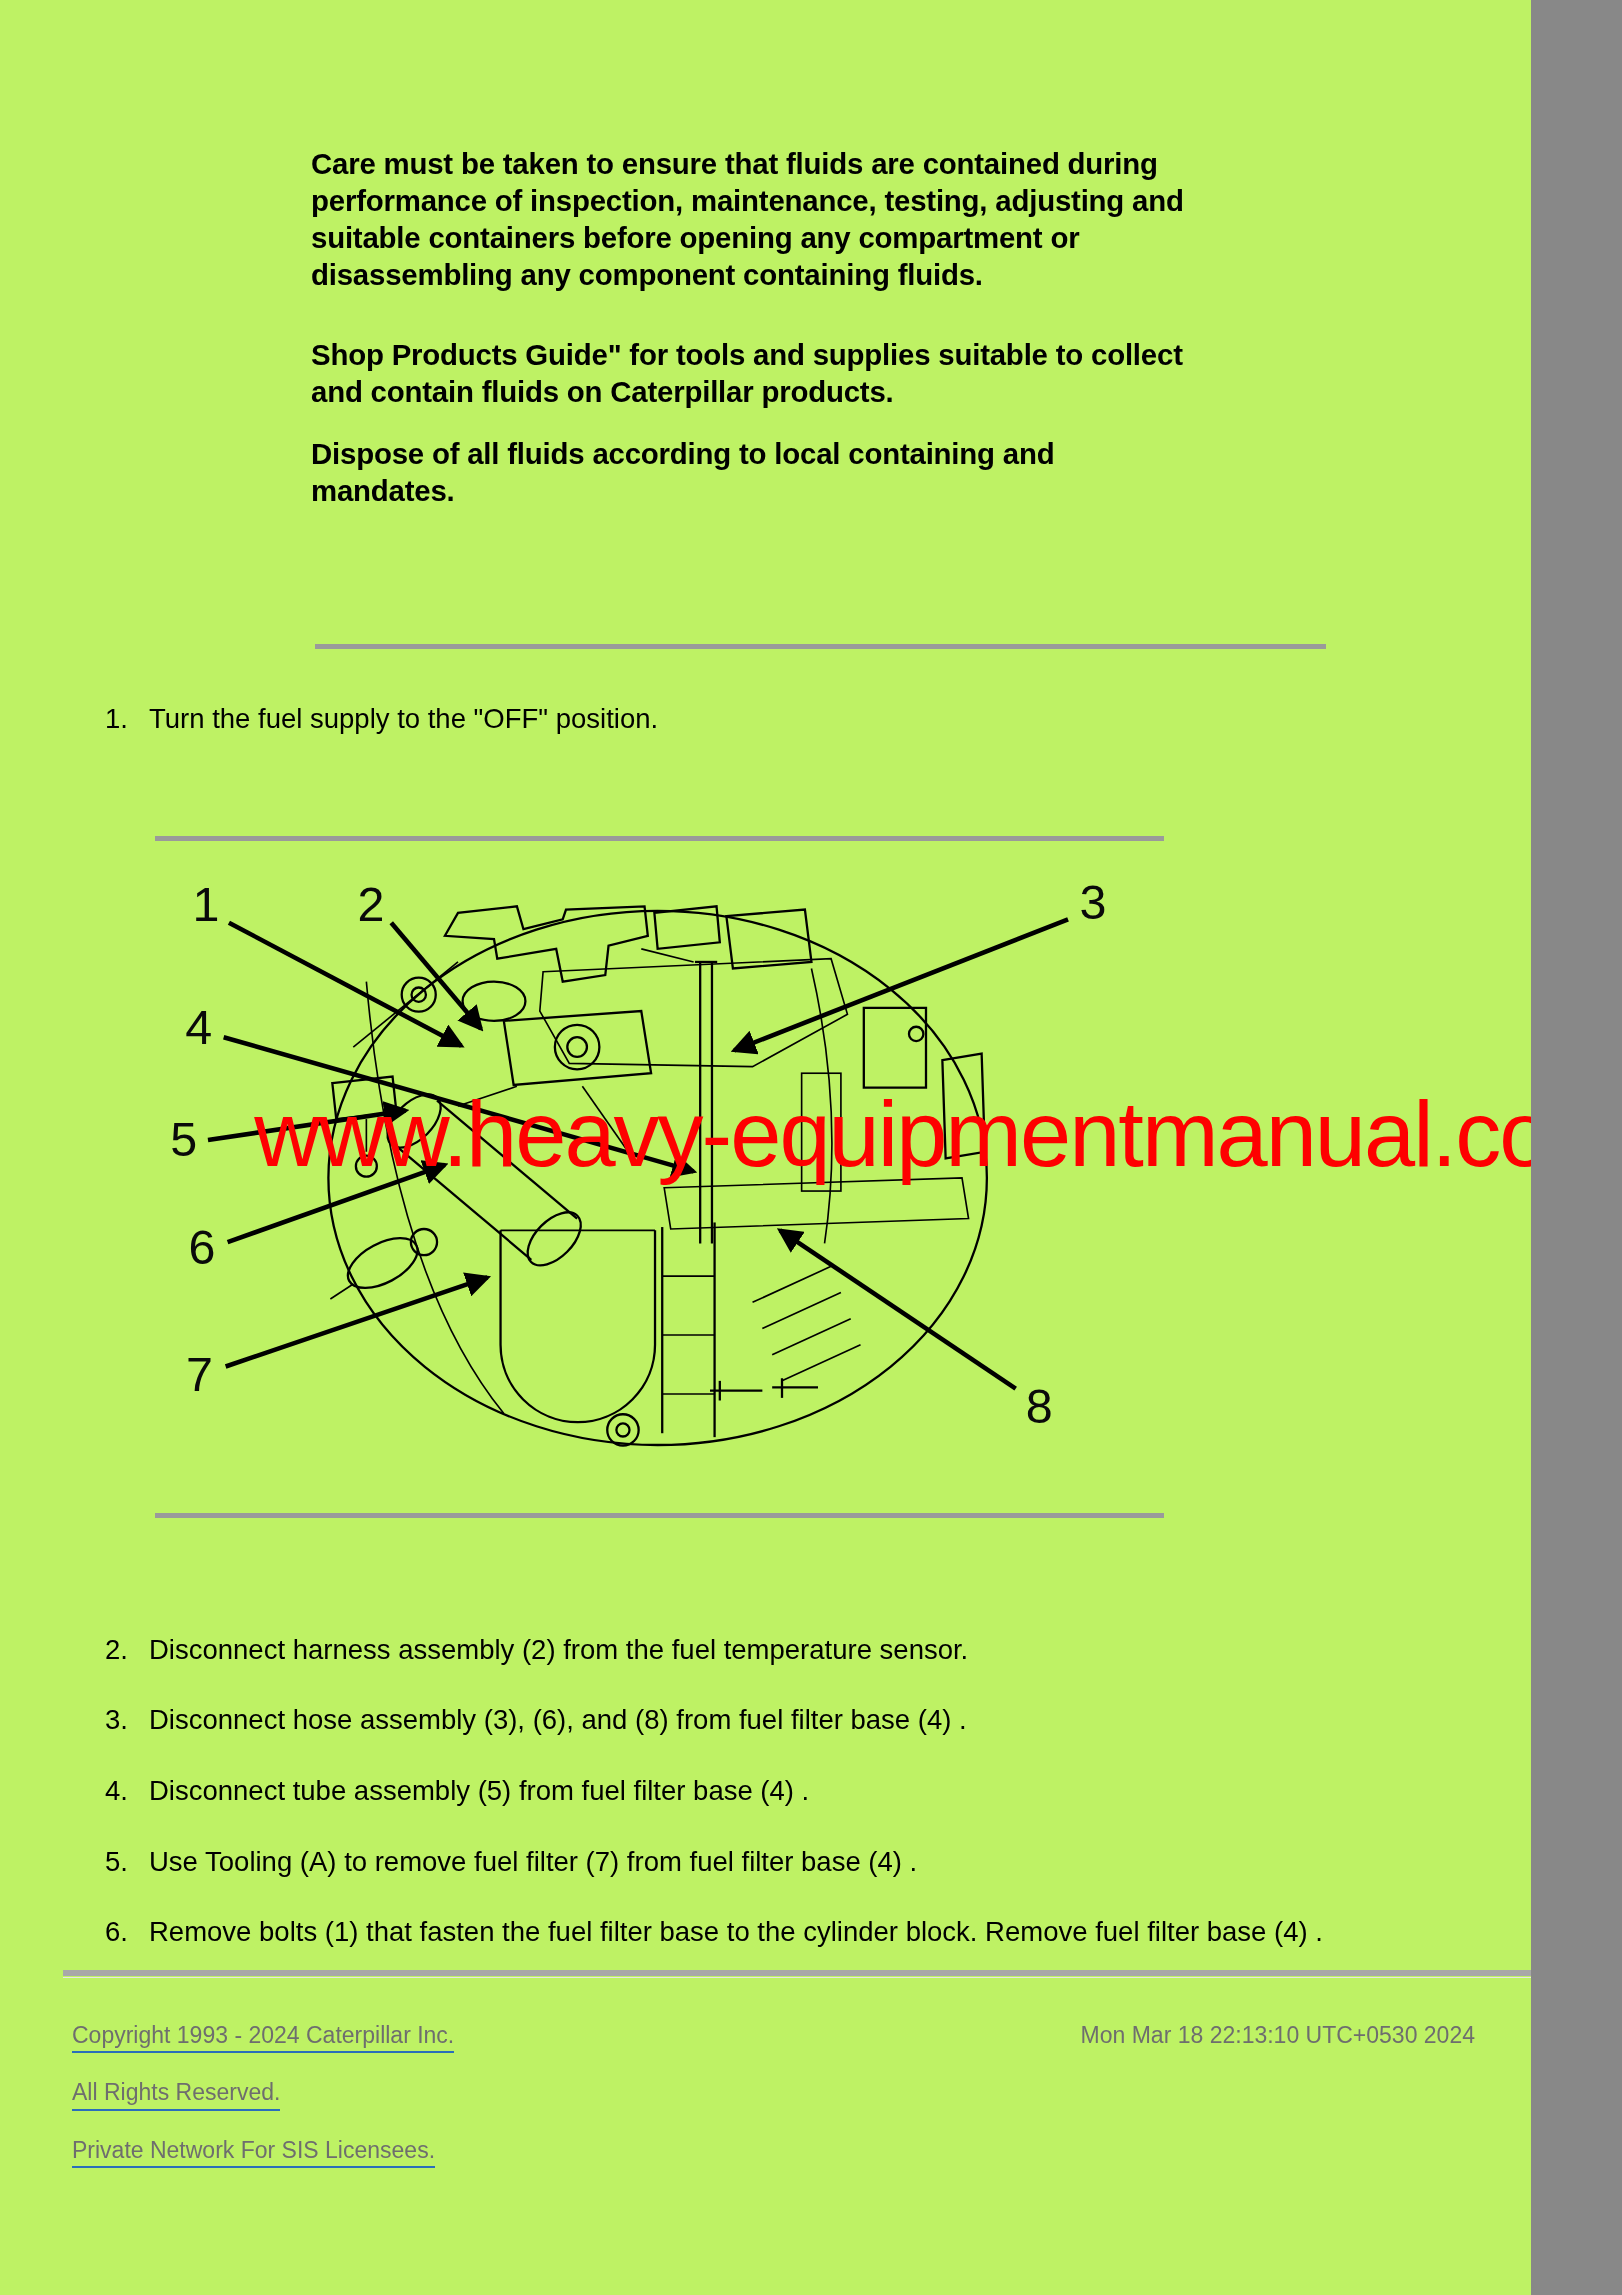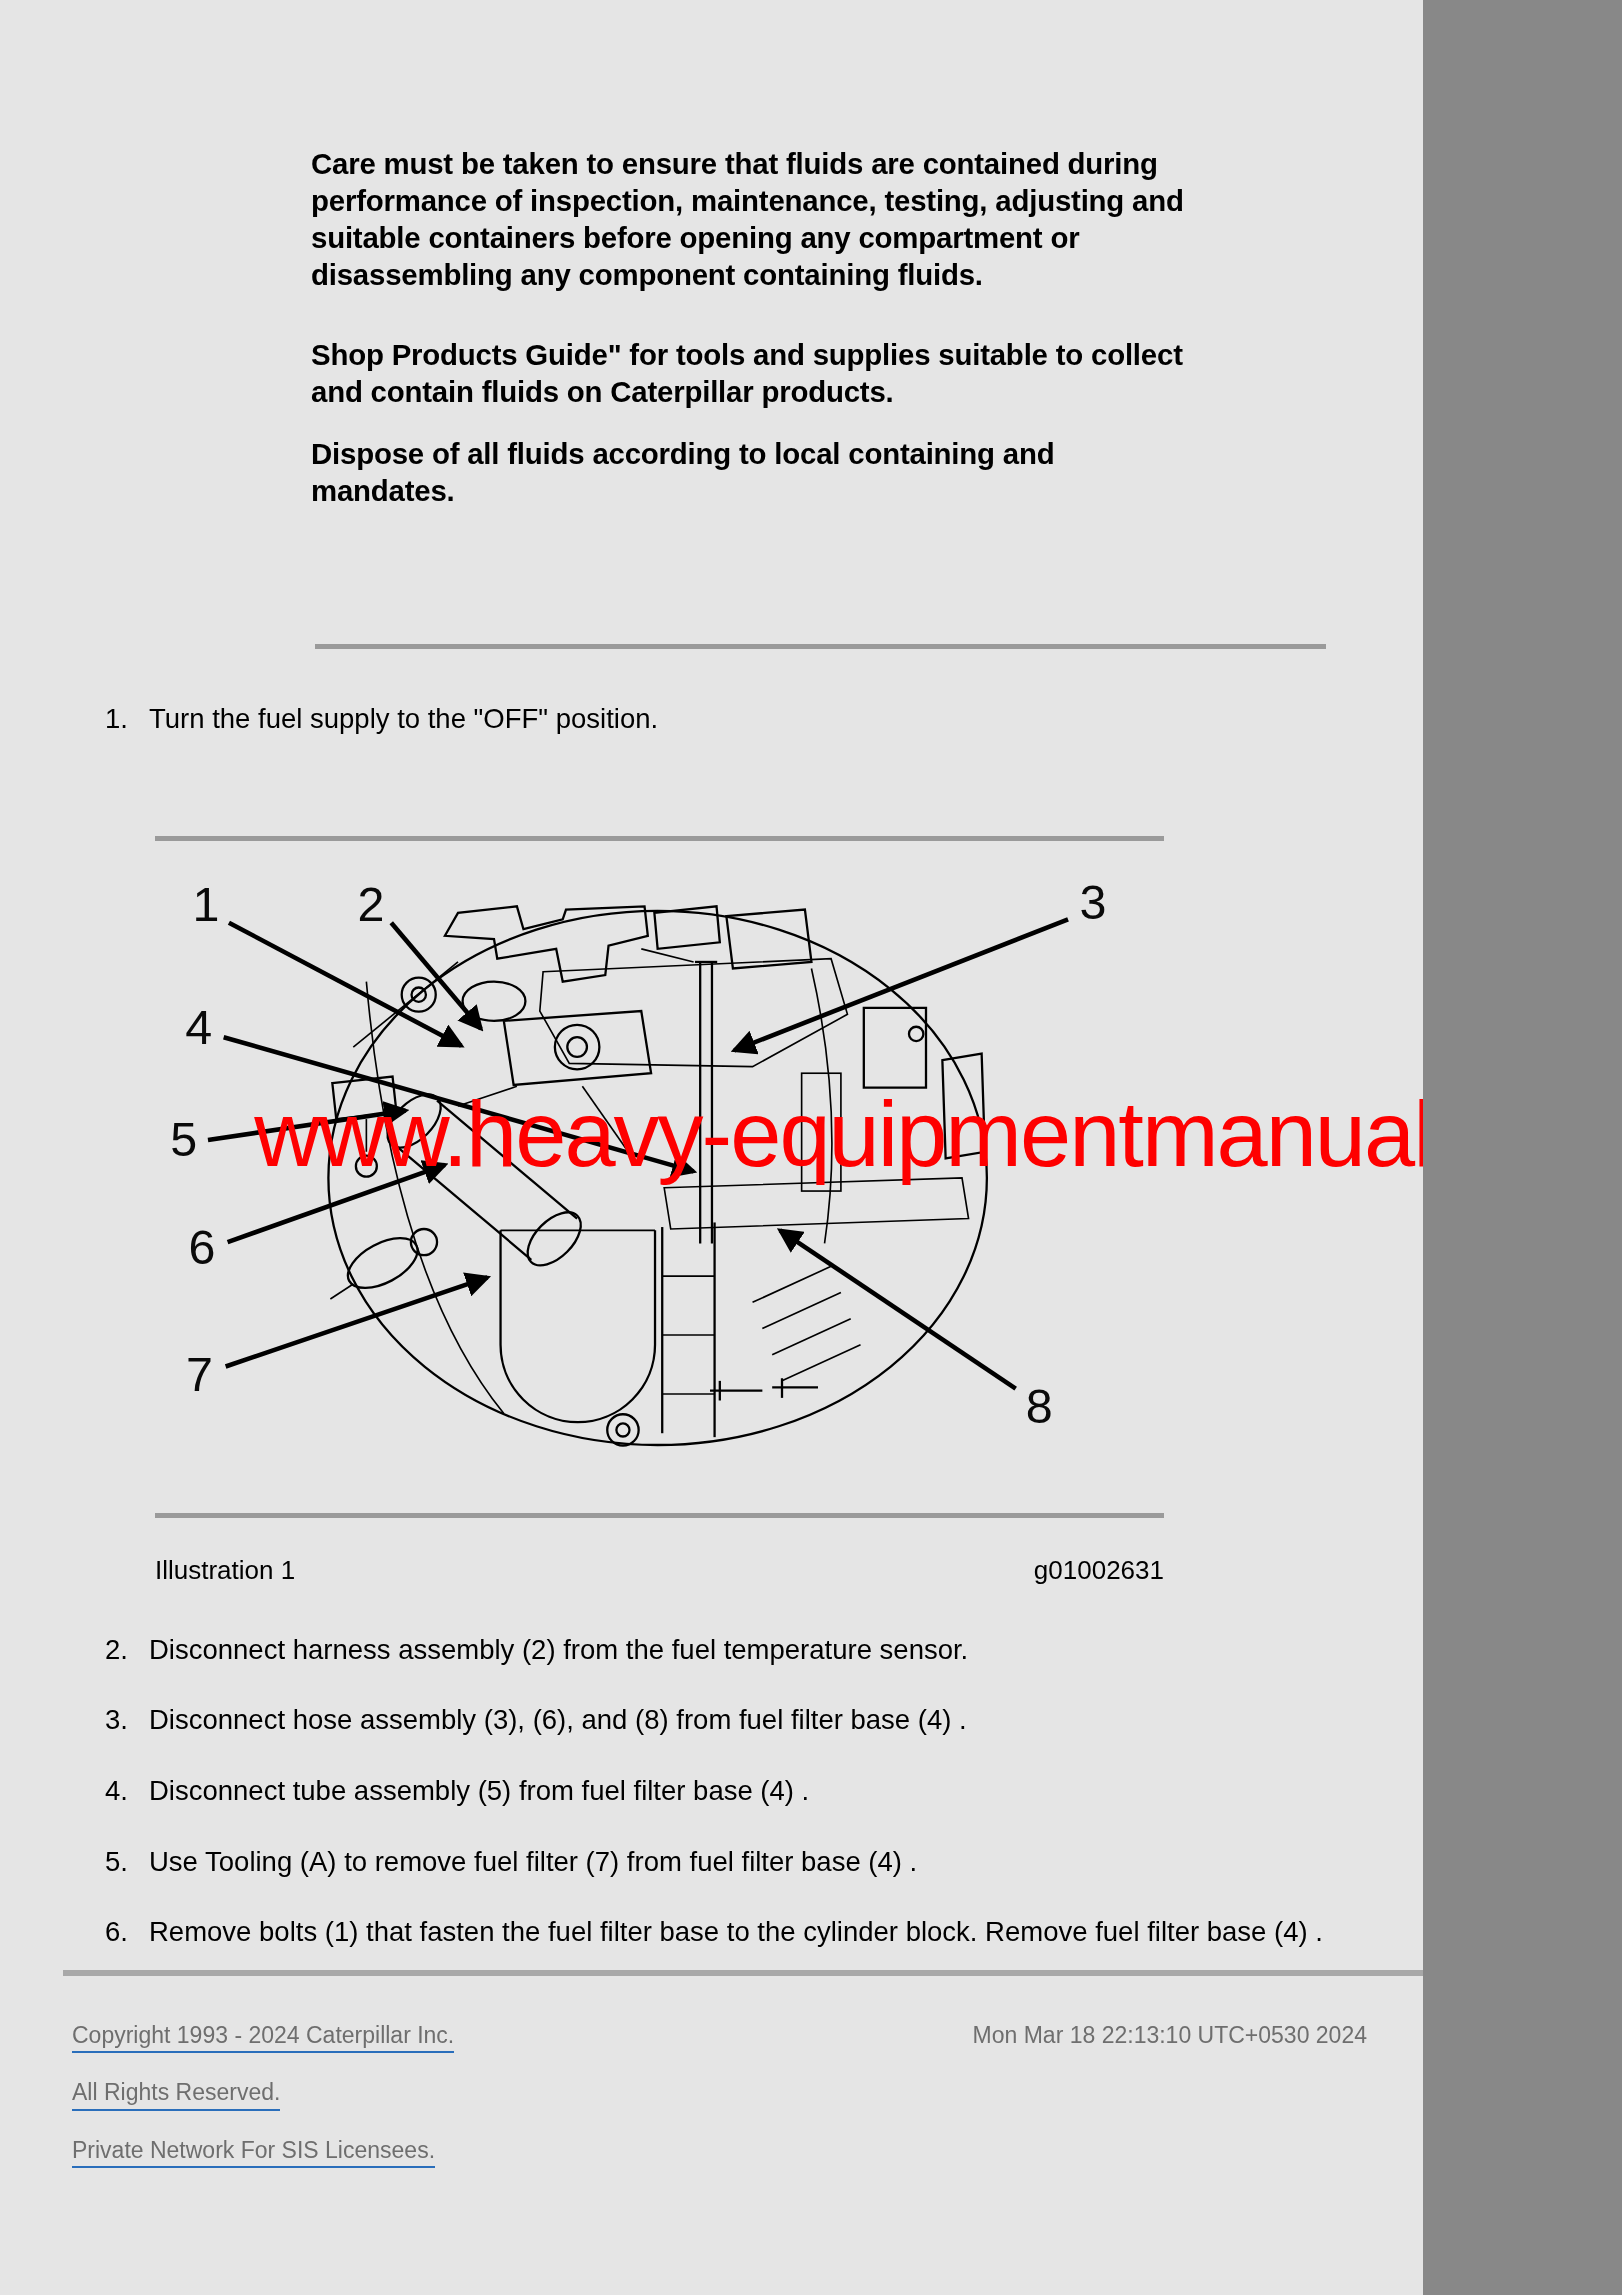--- a/index.html
+++ b/index.html
@@ -1,17 +1,17 @@
 <!DOCTYPE html>
 <html style="font-size:10.5px"><head>
 <meta charset="utf-8">
 <style>
   html,body{margin:0;padding:0;background:#888;}
   .page{
-    position:relative;width:1423px;height:2295px;background:#e5e5e5;
+    position:relative;width:1531px;height:2295px;background:#bef264;
     font-family:"Liberation Sans",sans-serif;color:#000;overflow:hidden;
   }
   
   .warning{position:absolute;left:311px;top:145px;width:1001px;}
   .warning .para{font-weight:bold;font-size:29.4px;line-height:37px;letter-spacing:-0.2px;}
   .warning .para.mb1{margin:0 0 43px 0;}
   .warning .para.mb2{margin:0 0 25px 0;}
   .warning .para.mb3{margin:0;}
   
   .rule{position:absolute;background:#9a9a9a;}
@@ -173,24 +173,20 @@
       <text class="callout-num" x="309" y="1931">6</text>
       <text class="callout-num" x="305" y="2125">7</text>
       <text class="callout-num" x="1588" y="2175">8</text>
     </g>
   </svg>
 
   <div class="watermark" style="color:#fe0000;">www.heavy-equipmentmanual.com</div>
 
   <div class="rule" style="left:155px;top:1513px;width:1009px;height:4.6px;z-index:6;"></div>
 
-  <div class="caption">
-    <span>Illustration 1</span>
-    <span>g01002631</span>
-  </div>
 
   <div class="step" style="left:105px;top:1635px;">
     <span class="n">2.</span>
     <span>Disconnect harness assembly (2) from the fuel temperature sensor.</span>
   </div>
   <div class="step" style="left:105px;top:1705px;">
     <span class="n">3.</span>
     <span>Disconnect hose assembly (3), (6), and (8) from fuel filter base (4) .</span>
   </div>
   <div class="step" style="left:105px;top:1776px;">

